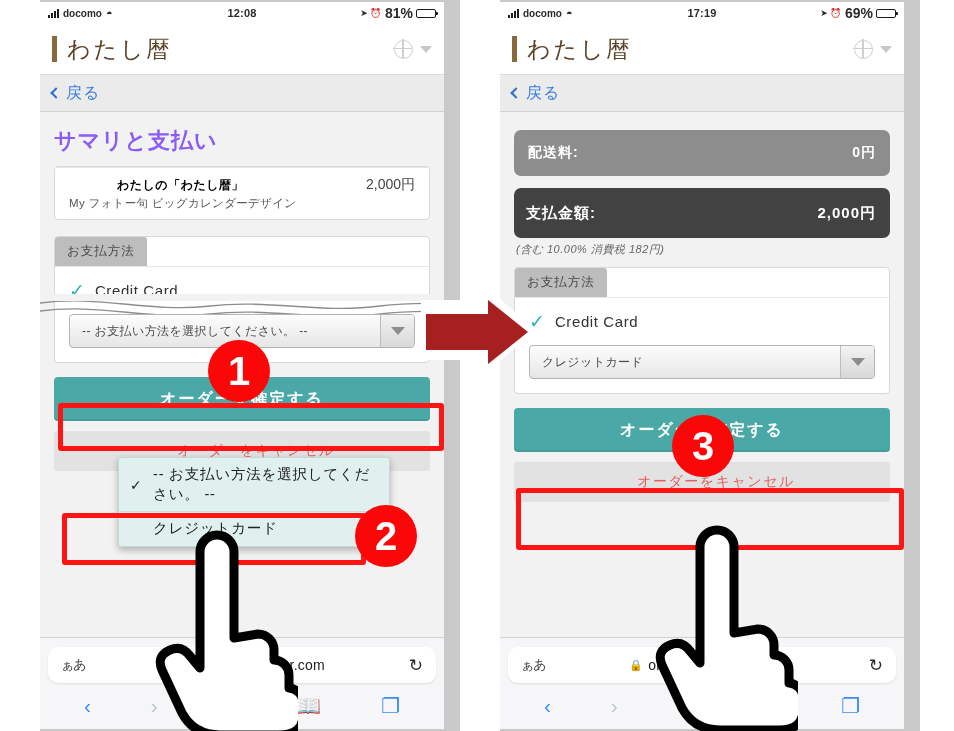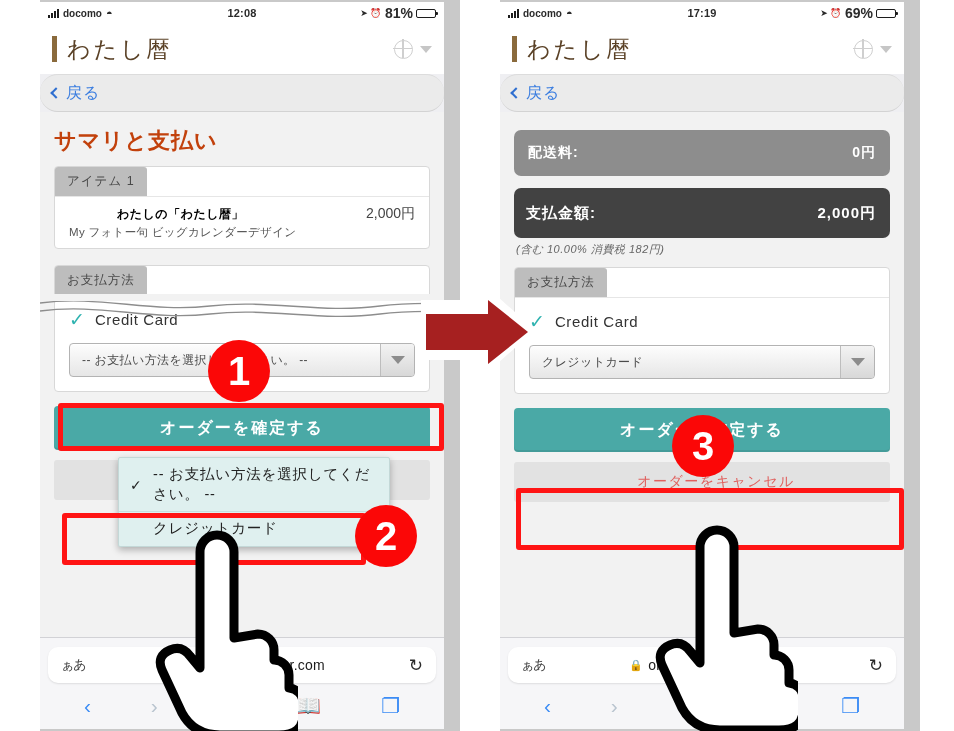--- a/index.html
+++ b/index.html
@@ -84,34 +84,34 @@
   }
   .caret-dn {
     width: 0; height: 0; border-left: 6px solid transparent;
     border-right: 6px solid transparent; border-top: 7px solid #c6c6c6;
   }
 
   
   .backbar {
     height: 38px; background: #ebebeb; border-top: 1px solid #dcdcdc;
     border-bottom: 1px solid #d3d3d3;
-    display: flex; align-items: center; padding: 0 12px; gap: 4px; border-radius: 18px;
+    display: flex; align-items: center; padding: 0 12px; gap: 4px;
   }
   .chev {
     width: 8px; height: 8px; border-left: 2.4px solid #2f6fd0;
     border-bottom: 2.4px solid #2f6fd0; transform: rotate(45deg);
     margin-right: 2px;
   }
   .backtext { color: #3d7fe0; font-size: 16px; letter-spacing: 1px; }
 
   
   .body { position: relative; background: #f2f2f2; height: calc(100% - 110px); }
 
   .pagetitle {
-    font-size: 22px; font-weight: bold; color: #c2410c;
+    font-size: 22px; font-weight: bold; color: #8b5cf6;
     padding: 14px 0 10px 14px; letter-spacing: 1px;
   }
 
   .card {
     margin: 0 14px; background: #ffffff;
     border: 1px solid #d8d8d8; border-radius: 4px;
   }
   .tabchip {
     display: inline-block; background: #bdbdbd; color: #4a4a4a;
     font-size: 12.5px; padding: 6px 12px; letter-spacing: 1px;
@@ -278,21 +278,20 @@
 
       <div class="backbar">
         <div class="chev"></div>
         <div class="backtext">戻る</div>
       </div>
 
       <div class="body">
         <div class="pagetitle">サマリと支払い</div>
 
         <div class="card">
-          <div><span class="tabchip">アイテム 1</span></div>
           <div class="cardrow">
             <span class="itemname">わたしの「わたし暦」</span>
             <span class="itemprice">2,000円</span>
           </div>
           <div class="itemsub">My フォトー句 ビッグカレンダーデザイン</div>
         </div>
 
         <svg class="wavy" style="top:182px" viewBox="0 0 404 26" preserveAspectRatio="none">
           <path d="M0,9 C60,1 110,19 170,12 C230,5 280,20 340,12 C370,8 390,10 404,9" fill="none" stroke="#8d8d8d" stroke-width="1.4"></path>
           <path d="M0,17 C60,9 110,27 170,20 C230,13 280,28 340,20 C370,16 390,18 404,17" fill="none" stroke="#8d8d8d" stroke-width="1.4"></path>

